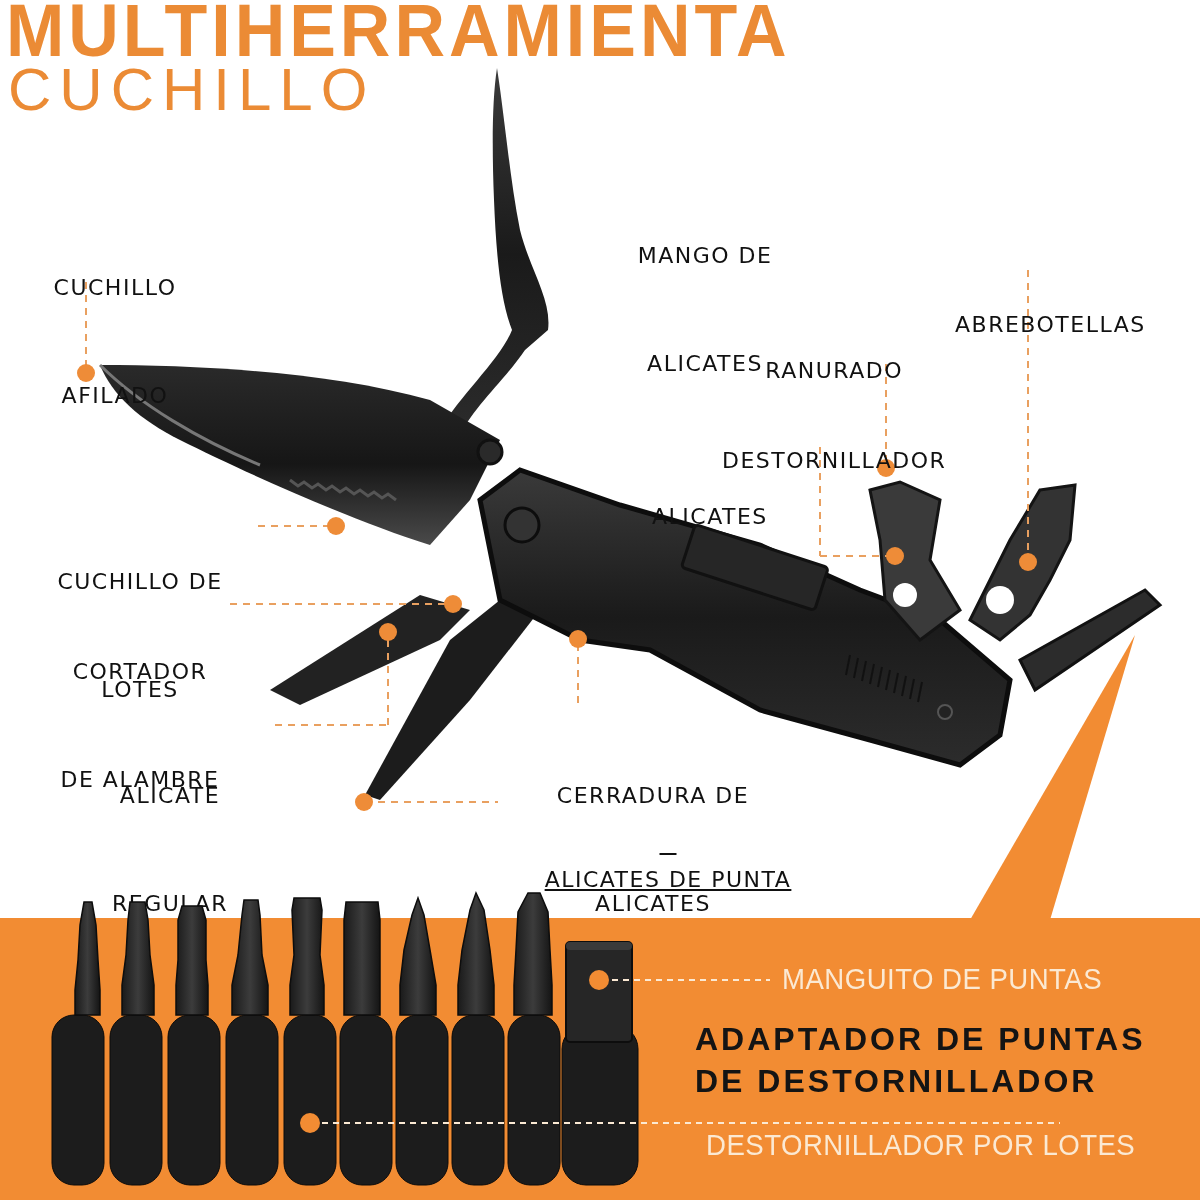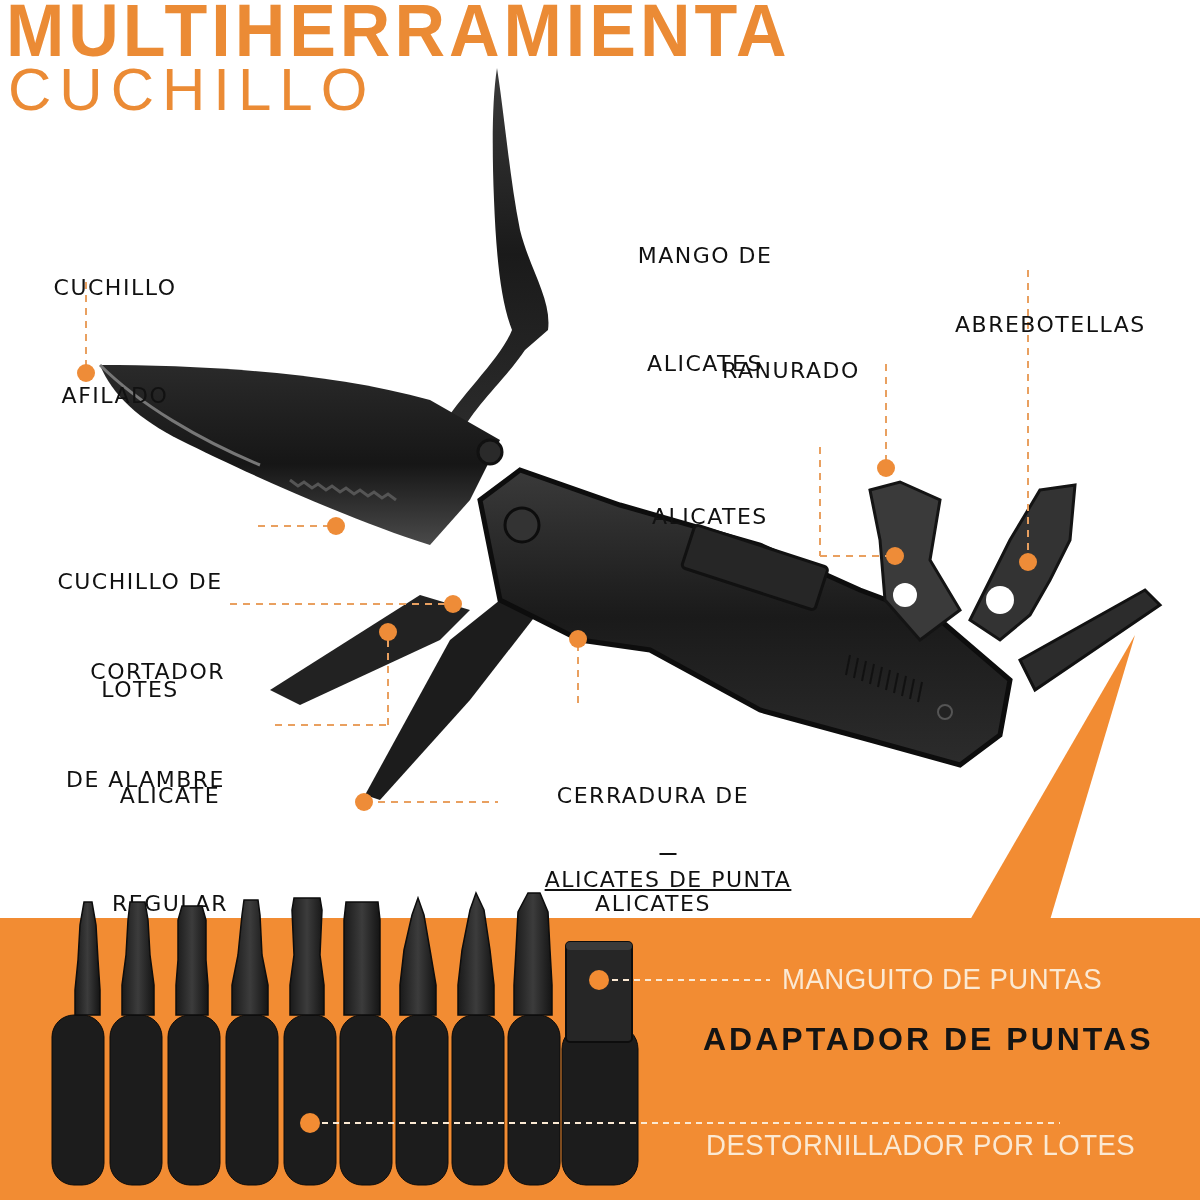--- a/index.html
+++ b/index.html
@@ -107,29 +107,30 @@
 </div>
 <div class="label center" style="left:615px; top:166px; width:180px;">
   <span>MANGO DE</span>
   <span>ALICATES</span>
 </div>
 <div class="label" style="left:955px; top:235px;">
   <span>ABREBOTELLAS</span>
 </div>
 <div class="label" style="left:674px; top:296px; line-height:30px;margin-left:48px;">
   <span>RANURADO</span>
+  <span>DESTORNILLADOR</span>
 </div>
 <div class="label" style="left:652px; top:427px;">
   <span>ALICATES</span>
 </div>
 <div class="label center" style="left:40px; top:492px; width:200px;">
   <span>CUCHILLO DE</span>
   <span>LOTES</span>
 </div>
-<div class="label center" style="left:55px; top:582px; width:170px;text-align:right;">
+<div class="label center" style="left:55px; top:582px; width:170px;">
   <span>CORTADOR</span>
   <span>DE ALAMBRE</span>
 </div>
 <div class="label center" style="left:100px; top:706px; width:140px;">
   <span>ALICATE</span>
   <span>REGULAR</span>
 </div>
 <div class="label center" style="left:548px; top:706px; width:210px;">
   <span>CERRADURA DE</span>
   <span>ALICATES</span>
@@ -173,16 +174,17 @@
   <circle cx="599" cy="980" r="10" fill="#F28C33"></circle>
   <circle cx="310" cy="1123" r="10" fill="#F28C33"></circle>
 
   <g stroke="#FBE9D3" stroke-width="2" stroke-dasharray="6,5" fill="none">
     <line x1="612" y1="980" x2="770" y2="980"></line>
     <line x1="322" y1="1123" x2="1060" y2="1123"></line>
   </g>
 </svg>
 
 <div class="band-label" style="left:782px; top:962px;">MANGUITO DE PUNTAS</div>
-<div class="band-bold" style="left:695px; top:1018px;margin-left:8px;">
+<div class="band-bold" style="left:695px; top:1018px;">
   <span>ADAPTADOR DE PUNTAS</span>
+  <span>DE DESTORNILLADOR</span>
 </div>
 <div class="band-label" style="left:706px; top:1128px;">DESTORNILLADOR POR LOTES</div>
 
 </body></html>

